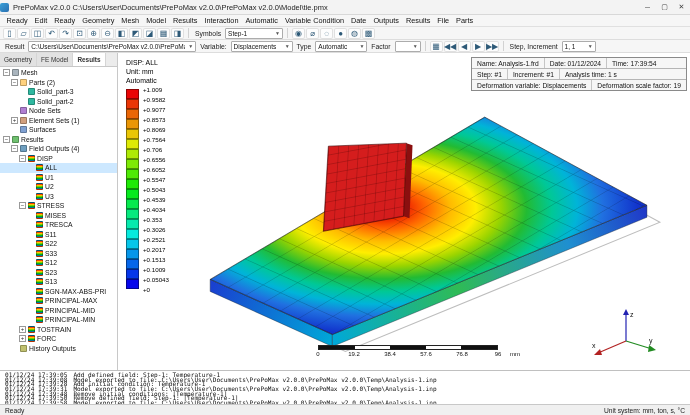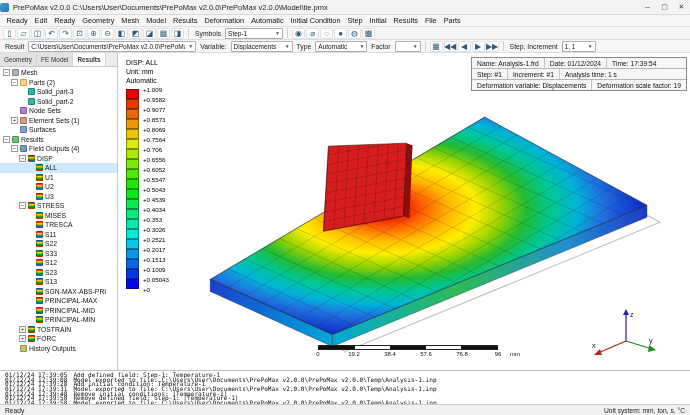--- a/index.html
+++ b/index.html
@@ -72,25 +72,25 @@
   </div>
 
   <div class="menubar" id="menubar">
       <span class="menu-item">Ready</span>
       <span class="menu-item">Edit</span>
       <span class="menu-item">Ready</span>
       <span class="menu-item">Geometry</span>
       <span class="menu-item">Mesh</span>
       <span class="menu-item">Model</span>
       <span class="menu-item">Results</span>
-      <span class="menu-item">Deformation</span>
+      <span class="menu-item">Interaction</span>
       <span class="menu-item">Automatic</span>
-      <span class="menu-item">Initial Condition</span>
-      <span class="menu-item">Step</span>
-      <span class="menu-item">Initial</span>
+      <span class="menu-item">Variable Condition</span>
+      <span class="menu-item">Date</span>
+      <span class="menu-item">Outputs</span>
       <span class="menu-item">Results</span>
       <span class="menu-item">File</span>
       <span class="menu-item">Parts</span>
     </div>
 
   <div class="toolbar">
     <div class="icongroup" id="tb1-icons-a">
         <span class="tbicon">▯</span>
         <span class="tbicon">▱</span>
         <span class="tbicon">◫</span>

